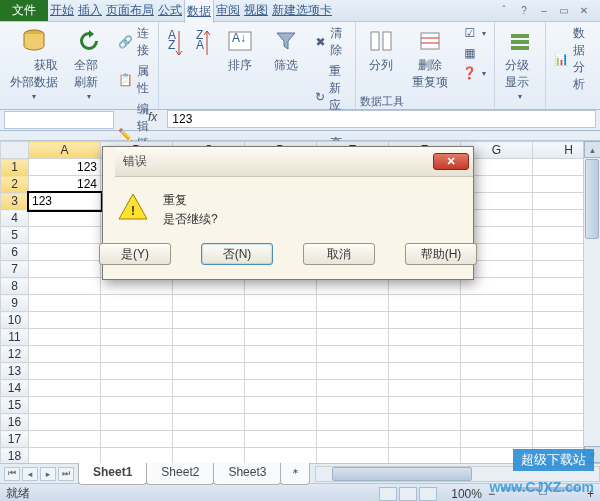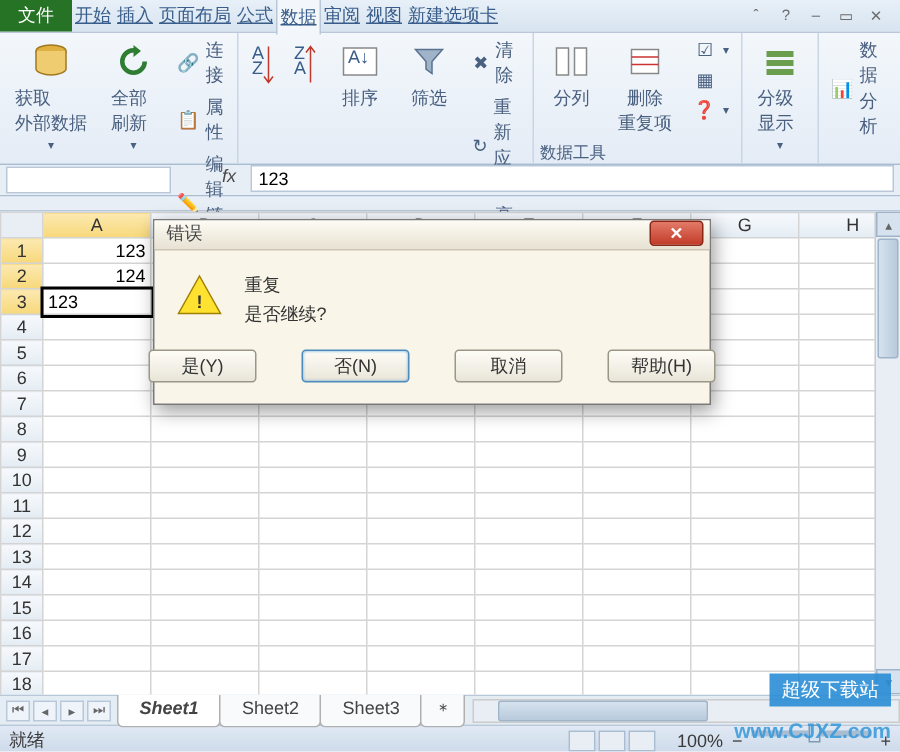--- a/index.html
+++ b/index.html
@@ -49,35 +49,35 @@
 
 .vscroll { position: absolute; right: 0; top: 0; width: 17px; height: 100%; background: #e8eef3; border-left: 1px solid #ccc; }
 .vthumb { position: absolute; top: 18px; left: 1px; width: 14px; height: 80px; background: linear-gradient(90deg,#d6e2ee,#b8cadc); border: 1px solid #9fb4c8; border-radius: 2px; }
 .vbtn { position: absolute; width: 17px; height: 17px; background: #d6e2ee; border: 1px solid #9fb4c8; display: flex; align-items: center; justify-content: center; font-size: 9px; color: #666; }
 
 
 .sheet-bar { display: flex; height: 20px; background: #e4ecf4; border-top: 1px solid #b8c8d8; align-items: center; }
 .sheet-nav { display: flex; padding: 0 4px; gap: 2px; }
 .sheet-nav-btn { width: 16px; height: 14px; border: 1px solid #b8c8d8; background: #eef4fa; font-size: 9px; display: flex; align-items: center; justify-content: center; color: #666; }
 .sheet-tab { padding: 2px 14px; background: #f8fafc; border: 1px solid #b0b0b0; border-top: none; border-radius: 0 0 4px 4px; margin-right: -1px; color: #444; cursor: pointer; }
-.sheet-tab.active { background: #fff; font-weight: bold; font-style: italic; }
+.sheet-tab.active { background: #fff; font-weight: bold; }
 .hscroll { flex: 1; margin-left: 6px; background: #e8eef3; height: 16px; border: 1px solid #ccc; position: relative; }
 .hthumb { position: absolute; left: 16px; top: 0; height: 14px; width: 140px; background: linear-gradient(#d6e2ee,#b8cadc); border: 1px solid #9fb4c8; border-radius: 2px; }
 
 
 .status-bar { display: flex; height: 20px; background: linear-gradient(#e0e9f4,#cdd9ea); border-top: 1px solid #b8c8d8; align-items: center; padding: 0 6px; color: #3a3a3a; }
 .zoom-area { margin-left: auto; display: flex; align-items: flex-start; gap: 6px; }
 .view-btns { display: flex; gap: 2px; margin-right: 8px; }
 .view-btn { width: 18px; height: 14px; border: 1px solid #a8bcd2; background: #e8eef3; }
 .zoom-slider { width: 80px; height: 4px; background: #a8bcd2; position: relative; }
 .zoom-handle { position: absolute; left: 38px; top: -4px; width: 8px; height: 12px; background: #d6e2ee; border: 1px solid #7f99b4; }
 
 
 .dialog { position: absolute; left: 102px; top: 146px; width: 372px; background: #f9f5e9; border: 1px solid #7a7a7a; box-shadow: 2px 4px 12px rgba(0,0,0,0.4); }
-.dlg-title { height: 20px; background: linear-gradient(#fdfbf4,#e7e2d2); display: flex; padding: 0 4px 0 8px; color: #444; border-bottom: 1px solid #ccc6b4; }
+.dlg-title { height: 30px; background: linear-gradient(#fdfbf4,#e7e2d2); display: flex; align-items: center; padding: 0 4px 0 8px; color: #444; border-bottom: 1px solid #ccc6b4; margin-left: 12px; }
 .dlg-close { margin-left: auto; width: 36px; height: 17px; background: linear-gradient(#e27a68,#c33b29); border: 1px solid #8a2618; border-radius: 3px; color: #fff; display: flex; align-items: center; justify-content: center; cursor: pointer; font-size: 11px; font-weight: bold; }
 .dlg-body { padding: 14px 14px 10px; display: flex; gap: 14px; }
 .dlg-icon { width: 32px; height: 32px; }
 .dlg-text { color: #333; line-height: 1.6; }
 .dlg-btns { display: flex; gap: 30px; justify-content: center; padding: 4px 10px 14px; }
 .dlg-btn { min-width: 72px; height: 22px; background: linear-gradient(#fdfcf6,#e9e5d8); border: 1px solid #9b9786; border-radius: 3px; cursor: pointer; color: #333; }
 .dlg-btn.default { border: 1px solid #4e8cbe; box-shadow: 0 0 2px #5fa6d8 inset; }
 
 
 .watermark1 { position: absolute; right: 6px; bottom: 30px; background: #2a8dd6; color: #fff; padding: 2px 8px; font-size: 13px; opacity: 0.9; }
@@ -111,21 +111,21 @@
 
   <div class="ribbon-group">
     <div class="group-body">
       <div class="big-btn">
         <span class="icon-lg">
             <svg width="26" height="26">
               <ellipse cx="13" cy="6" rx="10" ry="4" fill="#e0b040" stroke="#a07820"></ellipse>
               <path d="M3 6v12c0 2 5 4 10 4s10-2 10-4V6" fill="#f0cc70" stroke="#a07820"></path>
             </svg>
           </span>
-        <span style="white-space:pre;text-align:left">获取
+        <span style="white-space:pre;text-align:right">获取
 外部数据</span>
           <span class="dd">▾</span>
       </div>
       <div class="big-btn">
         <span class="icon-lg">
             <svg width="26" height="26">
               <path d="M13 4a9 9 0 109 9h-3a6 6 0 11-6-6v3l5-4-5-4z" fill="#2e7d32"></path>
             </svg>
           </span>
         <span>全部刷新</span>

